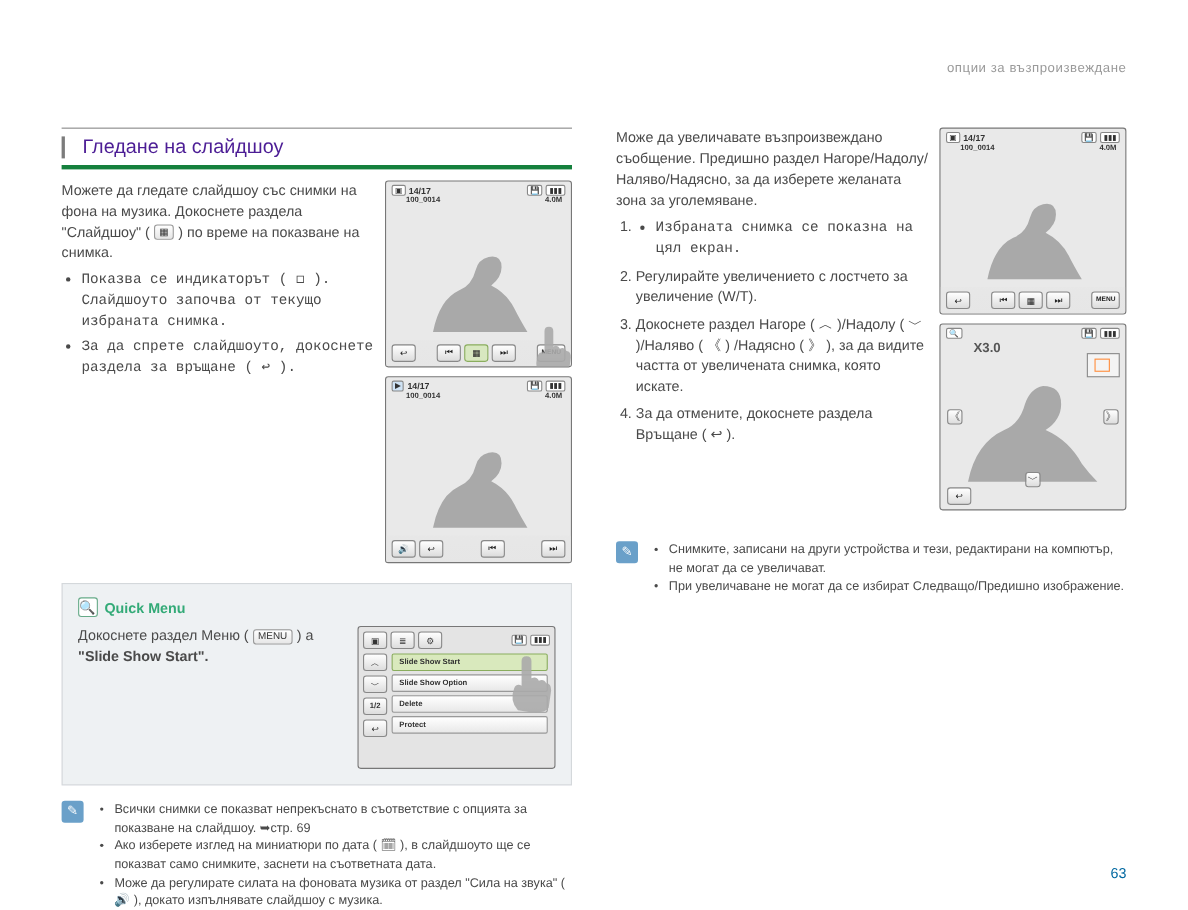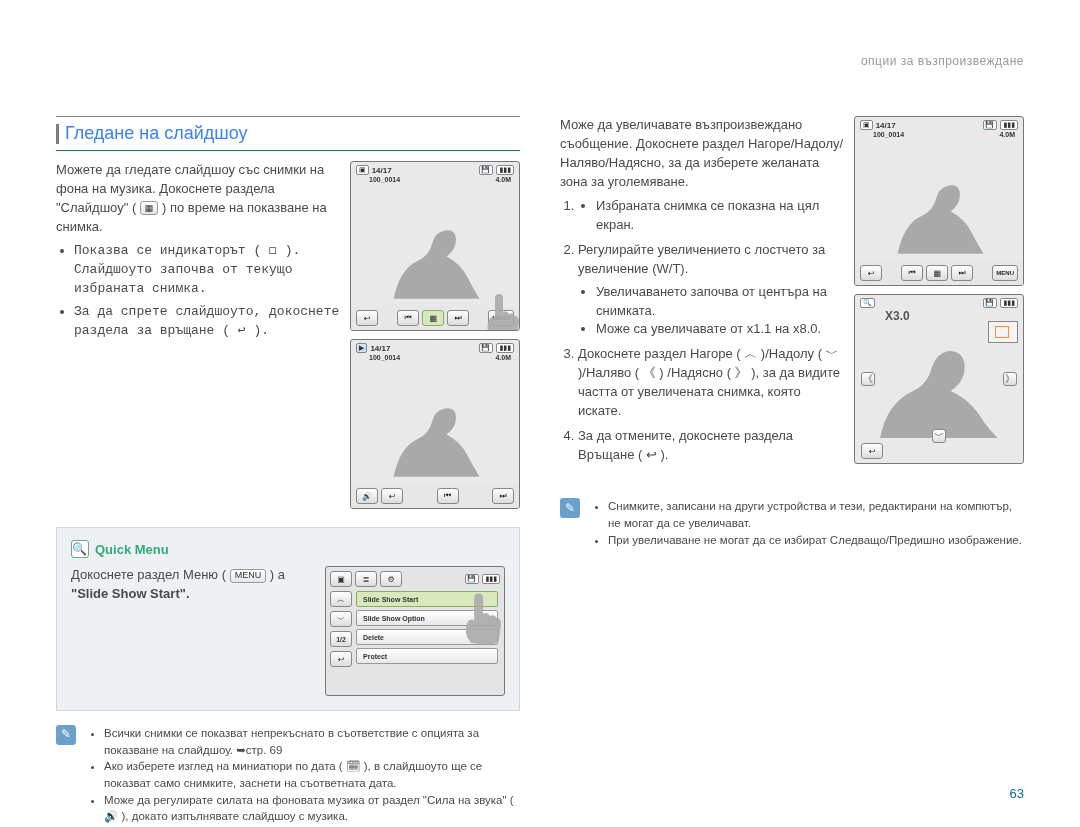--- a/index.html
+++ b/index.html
@@ -24,37 +24,37 @@
     display: flex;
     gap: 40px;
     margin-top: 80px;
   }
   .col {
     flex: 1;
     min-width: 0;
   }
   .section-head {
     border-top: 1px solid #888;
-    border-bottom: 1px solid #15803d;
+    border-bottom: 4px solid #15803d;
     padding: 6px 0;
     margin-bottom: 10px;
     display: flex;
     align-items: center;
-    gap: 6px;
+    gap: 16px;
     font-size: 18px;
-    color: #3b82f6;
+    color: #4c1d95;
   }
   .section-head .bar { width:3px; height:20px; background:#7c7c7c; display:inline-block;}
   .row { display:flex; gap:10px; }
   .text-block { font-size:13px; line-height:1.45; color:#4a4a4a; flex:1; }
   ul.b { list-style: disc; padding-left:18px; margin-top:6px;}
   ul.b li { margin-bottom:4px;font-family:Liberation Mono, monospace;}
   ol.n { list-style: decimal; padding-left:18px; margin-top:6px;}
   ol.n > li { margin-bottom:6px;}
-  ul.sub { list-style: disc; padding-left:18px; margin-top:4px;}
+  ul.sub { list-style: disc; padding-left:18px; margin-top:4px;font-family:Liberation Mono, monospace;}
   .pill {
     display:inline-flex; align-items:center; justify-content:center;
     border:1px solid #999; border-radius:3px;
     background:linear-gradient(#fff,#e6e6e6);
     font-size:9px; padding:1px 4px; height:14px; vertical-align:middle;
     color:#333;
   }
   
   .camera {
     width:170px; flex:0 0 170px;
@@ -307,33 +307,29 @@
         <li>Ако изберете изглед на миниатюри по дата ( 🗓 ), в слайдшоуто ще се показват само снимките, заснети на съответната дата.</li>
         <li>Може да регулирате силата на фоновата музика от раздел "Сила на звука" ( 🔊 ), докато изпълнявате слайдшоу с музика.</li>
       </ul>
     </div>
   </div>
 
   <div class="col">
 
     <div class="row">
       <div class="text-block">
-        <div>Може да увеличавате възпроизвеждано съобщение. Докоснете раздел Нагоре/Надолу/Наляво/Надясно, за да изберете желаната зона за уголемяване.</div>
+        <div>Може да увеличавате възпроизвеждано съобщение. Предишно раздел Нагоре/Надолу/Наляво/Надясно, за да изберете желаната зона за уголемяване.</div>
         <ol class="n">
           <li>
             <ul class="sub">
                 <li>Избраната снимка се показна на цял екран.</li>
               </ul>
           </li>
           <li>
             <span>Регулирайте увеличението с лостчето за увеличение (W/T).</span>
-            <ul class="sub">
-              <li>Увеличаването започва от центъра на снимката.</li>
-              <li>Може са увеличавате от x1.1 на x8.0.</li>
-            </ul>
           </li>
           <li>Докоснете раздел Нагоре ( ︿ )/Надолу ( ﹀ )/Наляво ( 《 ) /Надясно ( 》 ), за да видите частта от увеличената снимка, която искате.</li>
           <li>За да отмените, докоснете раздела Връщане ( ↩ ).</li>
         </ol>
       </div>
 
       <div style="flex:0 0 170px; display:flex; flex-direction:column; gap:8px;">
 
         <div class="camera tall">
           <div class="cam-topbar">

